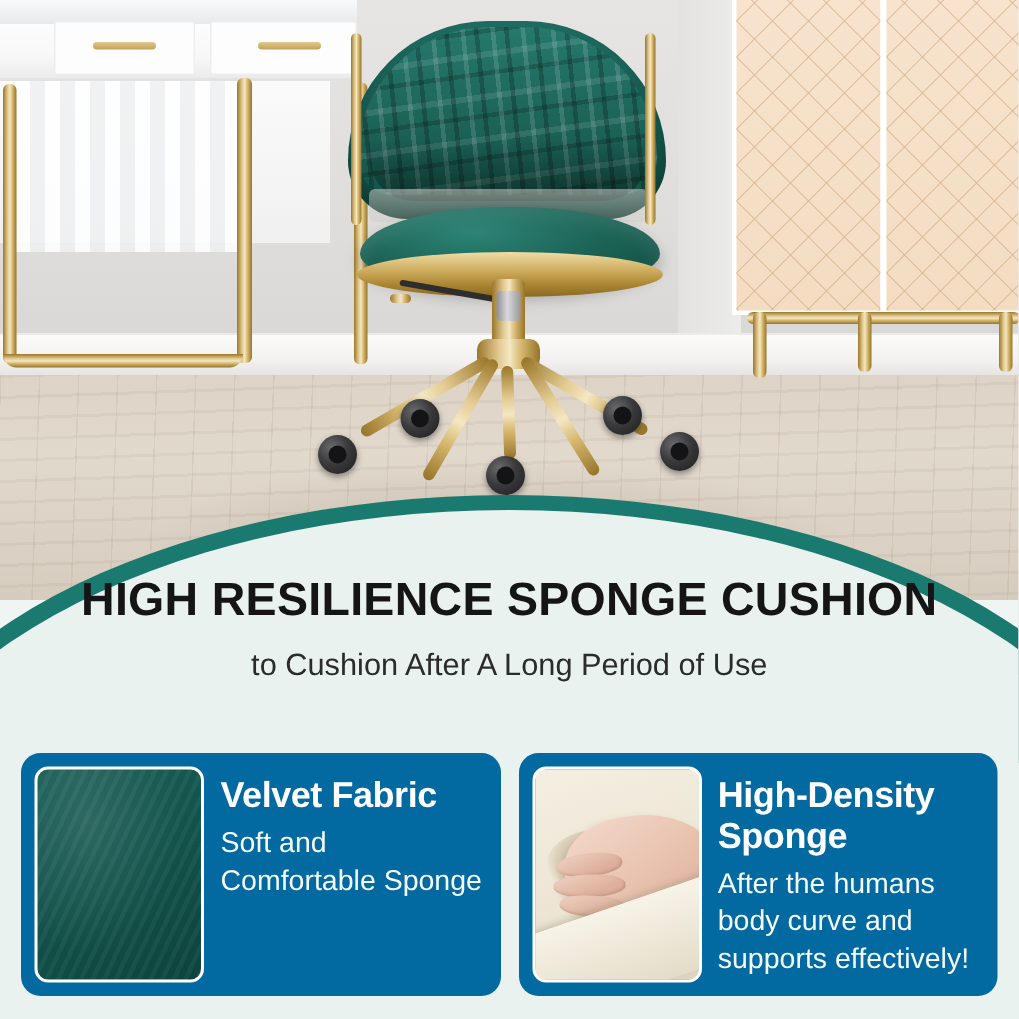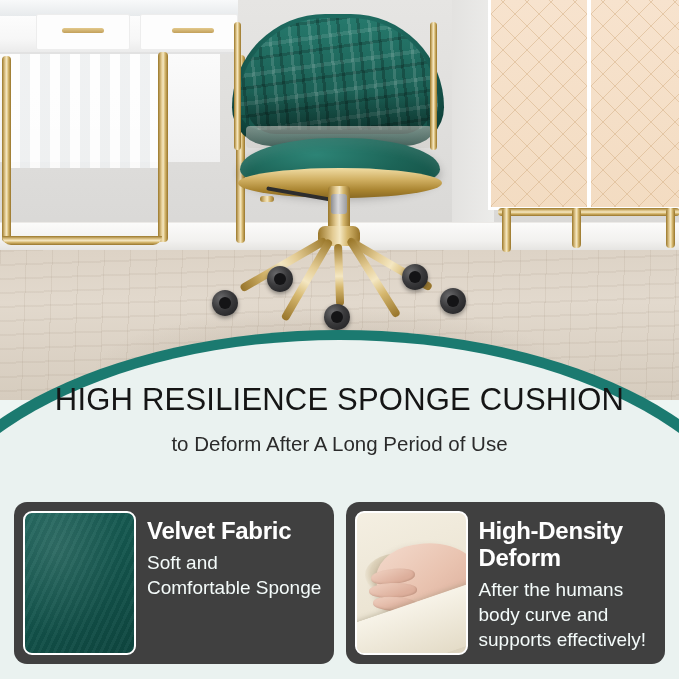--- a/index.html
+++ b/index.html
@@ -123,29 +123,29 @@
   .panel{position:absolute;left:0;top:330px;width:679px;height:349px;overflow:hidden;}
   .arc-teal{position:absolute;left:-90px;top:0px;width:859px;height:230px;
        border-radius:50% 50% 0 0 / 100% 100% 0 0;
        background:#1b7a70;}
   .arc-mint{position:absolute;left:-90px;top:10px;width:859px;height:240px;
        border-radius:50% 50% 0 0 / 100% 100% 0 0;
        background:#eaf2f0;}
   .panel-fill{position:absolute;left:0;top:120px;width:679px;height:229px;background:#eaf2f0;}
 
   .headline{position:absolute;left:0;top:52px;width:679px;text-align:center;
-       font-size:31px;letter-spacing:.2px;font-weight:400;color:#151515;
+       font-size:31px;letter-spacing:.2px;font-weight:700;color:#151515;
        font-family:"Liberation Sans", sans-serif;}
   .subtitle{position:absolute;left:40px;top:98px;width:599px;text-align:center;
        font-size:20.5px;line-height:31px;color:#2b2b2b;font-weight:400;}
 
   
   .cards{position:absolute;left:14px;top:172px;width:651px;height:162px;
        display:flex;gap:12px;}
-  .card{flex:1;background:#404040;border-radius:13px;display:flex;
+  .card{flex:1;background:#0369a1;border-radius:13px;display:flex;
        padding:9px;box-sizing:border-box;gap:11px;}
   .thumb{width:113px;height:144px;flex:0 0 113px;border-radius:9px;
        border:2px solid #ffffff;box-sizing:border-box;overflow:hidden;position:relative;}
   .thumb.velvet{background:
        radial-gradient(ellipse at 30% 25%, rgba(255,255,255,.10), rgba(0,0,0,0) 60%),
        repeating-linear-gradient(115deg, rgba(255,255,255,.035) 0 3px, rgba(0,0,0,.04) 3px 7px),
        linear-gradient(150deg,#1b6158 0%,#14564e 45%,#0e463f 100%);}
   .thumb.foam{background:linear-gradient(160deg,#f4efe2 0%,#ece5d4 55%,#ddd4bf 100%);}
   .foam-edge{position:absolute;left:-14px;bottom:-8px;width:150px;height:58px;
        background:linear-gradient(180deg,#f7f3e8,#e4dcc8);transform:rotate(-19deg);
@@ -239,21 +239,21 @@
     </div>
   </div>
 
   <div class="panel">
     <div class="arc-teal"></div>
     <div class="arc-mint"></div>
     <div class="panel-fill"></div>
 
     <div class="headline">HIGH RESILIENCE SPONGE CUSHION</div>
     <div class="subtitle">
-      <div>to Deform After A Long Period of Use</div>
+      <div>to Cushion After A Long Period of Use</div>
     </div>
 
     <div class="cards">
 
       <div class="card">
         <div class="thumb velvet"></div>
         <div class="ctext">
           <div class="ctitle">Velvet Fabric</div>
           <div class="cbody">Soft and Comfortable Sponge</div>
         </div>
@@ -263,21 +263,21 @@
         <div class="thumb foam">
           <div class="dent"></div>
           <div class="hand"></div>
           <div class="fg" style="left:14px;top:56px;width:44px;height:15px;transform:rotate(-6deg);"></div>
           <div class="fg" style="left:12px;top:70px;width:48px;height:15px;transform:rotate(-2deg);"></div>
           <div class="fg" style="left:16px;top:84px;width:44px;height:14px;transform:rotate(3deg);"></div>
           <div class="thumbk"></div>
           <div class="foam-edge"></div>
         </div>
         <div class="ctext">
-          <div class="ctitle">High-Density Deform</div>
+          <div class="ctitle">High-Density Sponge</div>
           <div class="cbody">After the humans body curve and supports effectively!</div>
         </div>
       </div>
 
     </div>
   </div>
 
 </div>
 
 </body></html>

